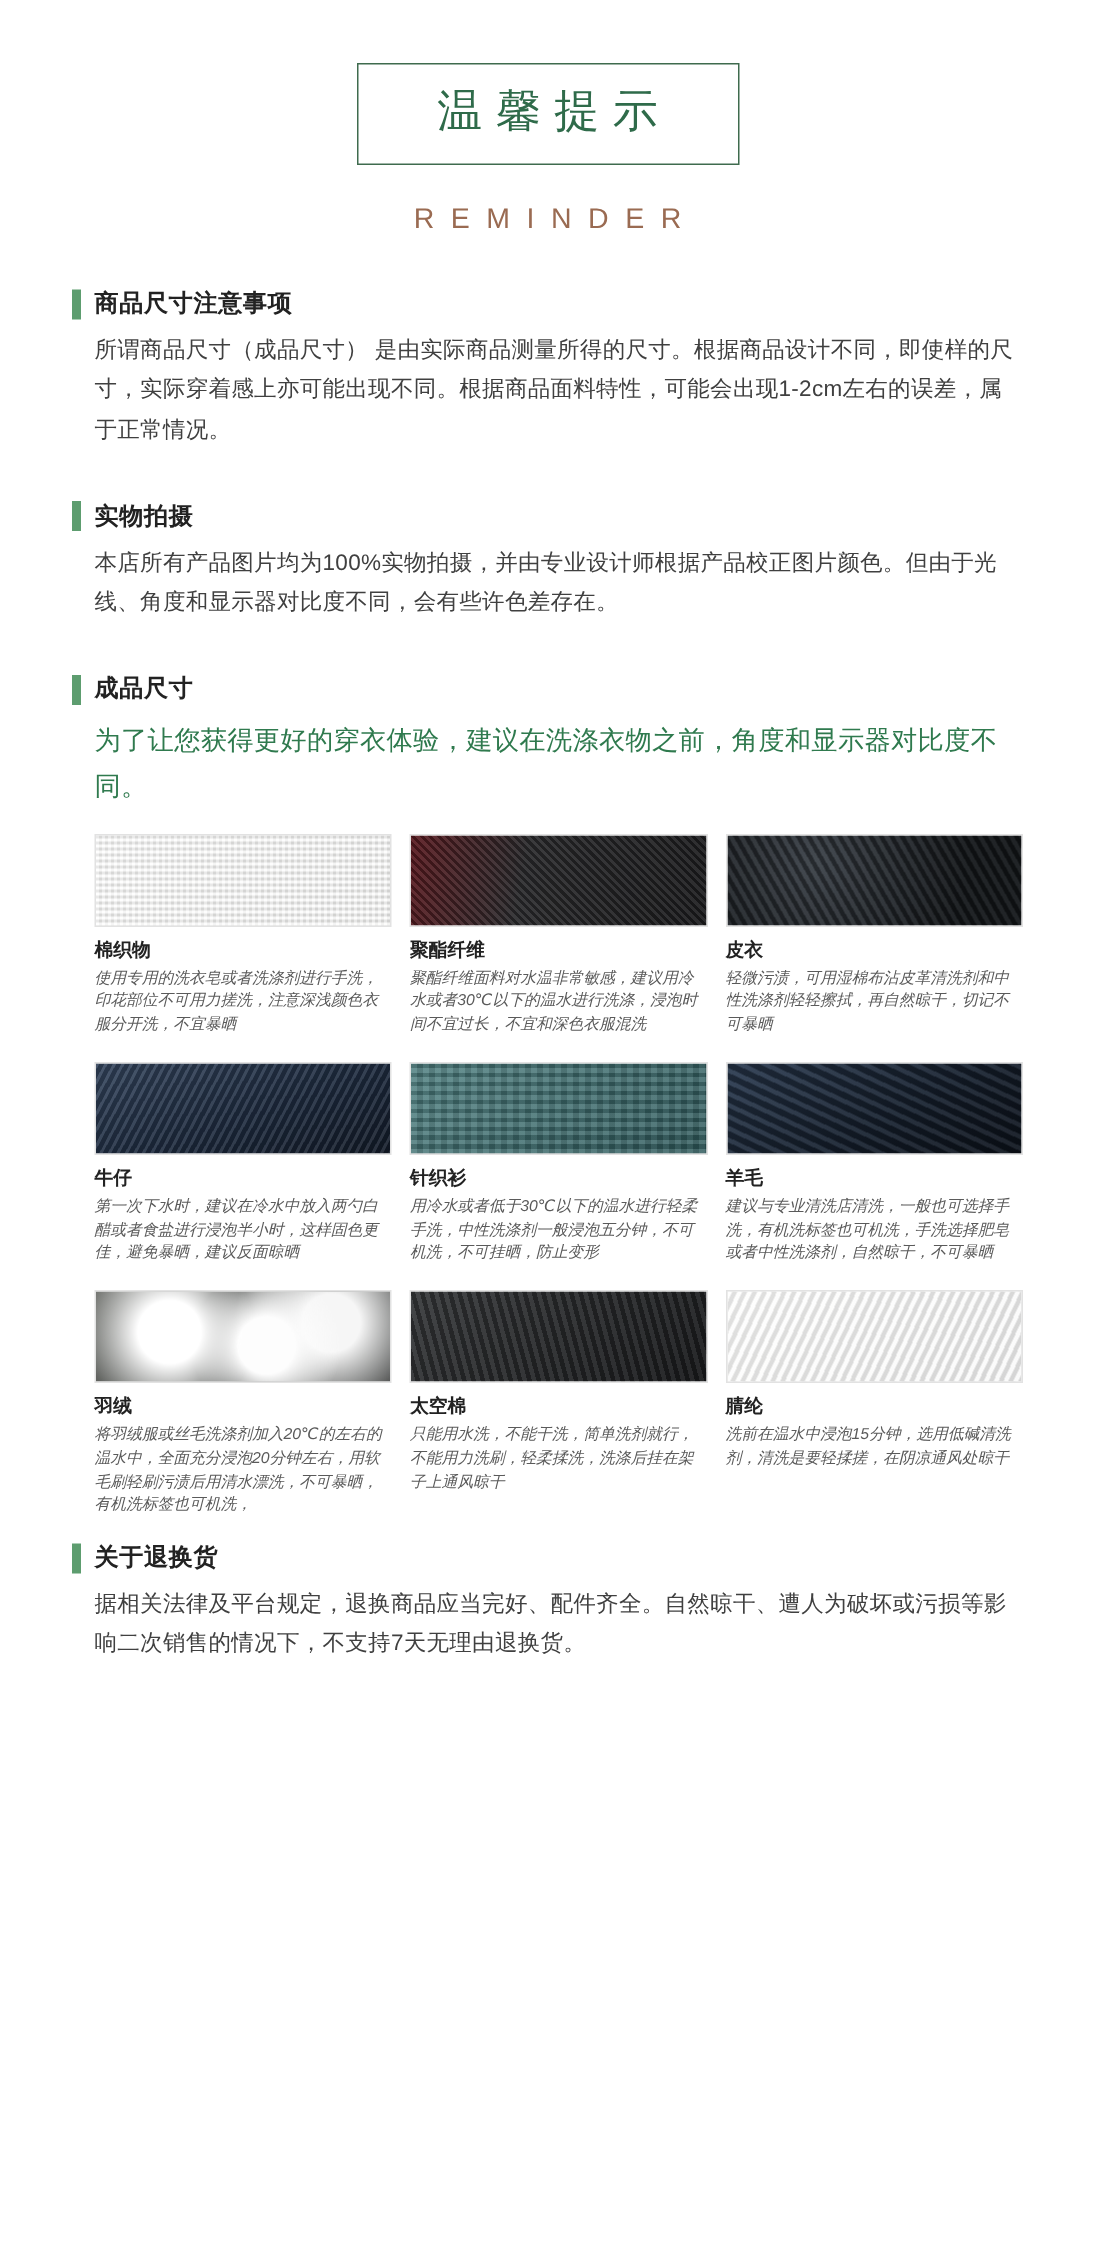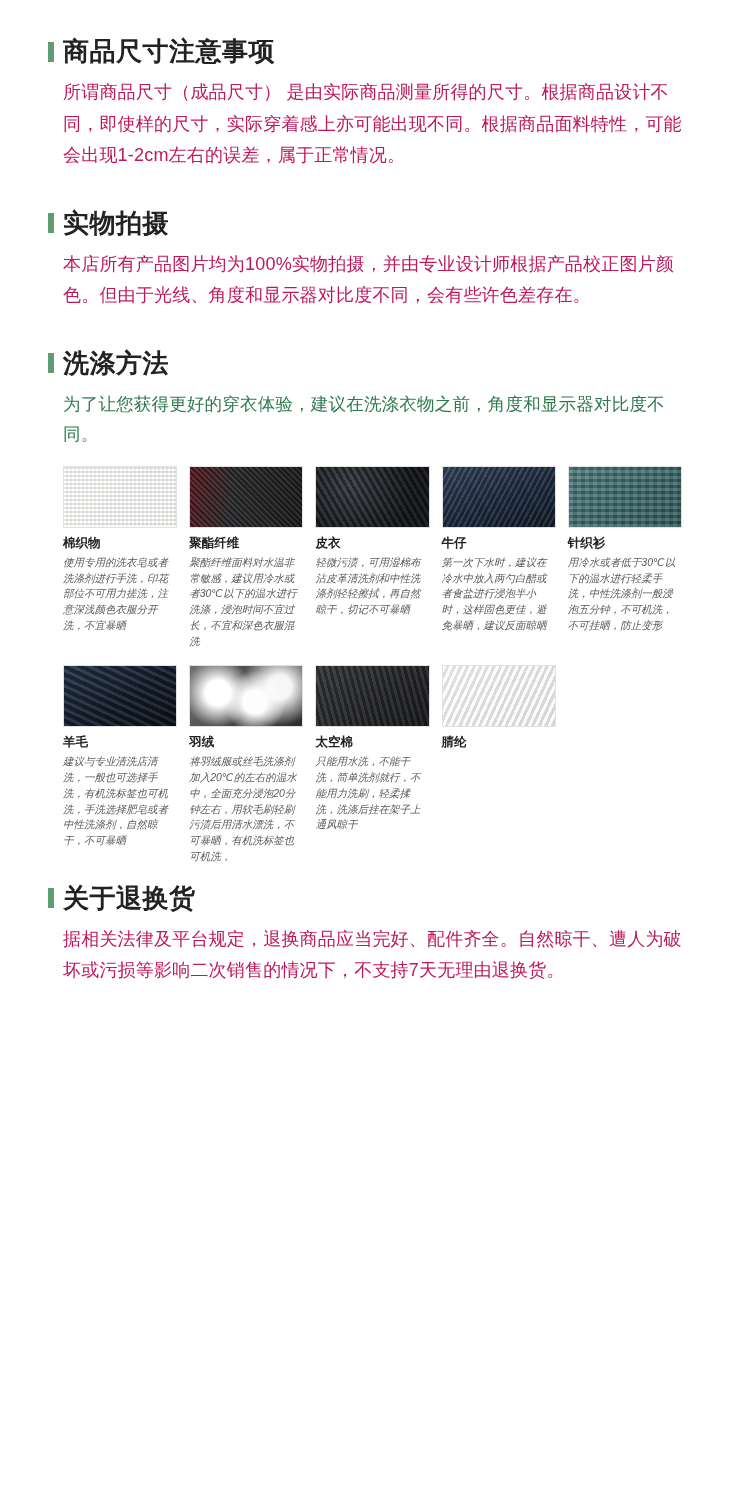--- a/index.html
+++ b/index.html
@@ -63,41 +63,41 @@
     margin-bottom: 8px;
   }
   .sec-bar {
     width: 6px;
     height: 20px;
     background: #5d9d6f;
     margin-right: 9px;
     flex: 0 0 auto;
   }
   .sec-title {
-    font-size: 26px;
+    font-size: 16px;
     font-weight: bold;
     color: #222;
     letter-spacing: 0.5px;
   }
   .sec-body {
-    font-size: 18px;
+    font-size: 15px;
     line-height: 1.75;
-    color: #be185d;
+    color: #404040;
     padding-left: 15px;
     letter-spacing: 0.2px;
   }
   .sec-body.green {
     color: #2f7a4e;
     font-size: 17.5px;
   }
 
   
   .fabric-grid {
     display: grid;
-    grid-template-columns: repeat(5, 1fr);
+    grid-template-columns: repeat(3, 1fr);
     column-gap: 12px;
     row-gap: 16px;
     margin-top: 16px;
     padding-left: 15px;
   }
   .fabric-cell {
     width: 100%;
   }
   .swatch {
     width: 100%;
@@ -175,20 +175,26 @@
       linear-gradient(140deg, #f7f7f5, #dedede);
   }
 
   .bottom-gap { height: 28px; }
 </style>
 </head>
 <body>
 
 <div class="page">
 
+  <div class="header">
+    <div class="title-box">
+      <span class="title-text">温馨提示</span>
+    </div>
+    <div class="subtitle">REMINDER</div>
+  </div>
 
   <div class="content">
 
     <div class="section">
       <div class="sec-head">
         <span class="sec-bar"></span>
         <span class="sec-title">商品尺寸注意事项</span>
       </div>
       <div class="sec-body">所谓商品尺寸（成品尺寸） 是由实际商品测量所得的尺寸。根据商品设计不同，即使样的尺寸，实际穿着感上亦可能出现不同。根据商品面料特性，可能会出现1-2cm左右的误差，属于正常情况。</div>
     </div>
@@ -197,21 +203,21 @@
       <div class="sec-head">
         <span class="sec-bar"></span>
         <span class="sec-title">实物拍摄</span>
       </div>
       <div class="sec-body">本店所有产品图片均为100%实物拍摄，并由专业设计师根据产品校正图片颜色。但由于光线、角度和显示器对比度不同，会有些许色差存在。</div>
     </div>
 
     <div class="section">
       <div class="sec-head">
         <span class="sec-bar"></span>
-        <span class="sec-title">洗涤方法</span>
+        <span class="sec-title">成品尺寸</span>
       </div>
       <div class="sec-body green">为了让您获得更好的穿衣体验，建议在洗涤衣物之前，角度和显示器对比度不同。</div>
 
       <div class="fabric-grid">
 
         <div class="fabric-cell">
           <div class="swatch sw-cotton"></div>
           <div class="fab-name">棉织物</div>
           <div class="fab-desc">使用专用的洗衣皂或者洗涤剂进行手洗，印花部位不可用力搓洗，注意深浅颜色衣服分开洗，不宜暴晒</div>
         </div>
@@ -255,20 +261,21 @@
 
         <div class="fabric-cell">
           <div class="swatch sw-space"></div>
           <div class="fab-name">太空棉</div>
           <div class="fab-desc">只能用水洗，不能干洗，简单洗剂就行，不能用力洗刷，轻柔揉洗，洗涤后挂在架子上通风晾干</div>
         </div>
 
         <div class="fabric-cell">
           <div class="swatch sw-acrylic"></div>
           <div class="fab-name">腈纶</div>
+          <div class="fab-desc">洗前在温水中浸泡15分钟，选用低碱清洗剂，清洗是要轻揉搓，在阴凉通风处晾干</div>
         </div>
 
       </div>
     </div>
 
     <div class="section" style="margin-top:16px;">
       <div class="sec-head">
         <span class="sec-bar"></span>
         <span class="sec-title">关于退换货</span>
       </div>

